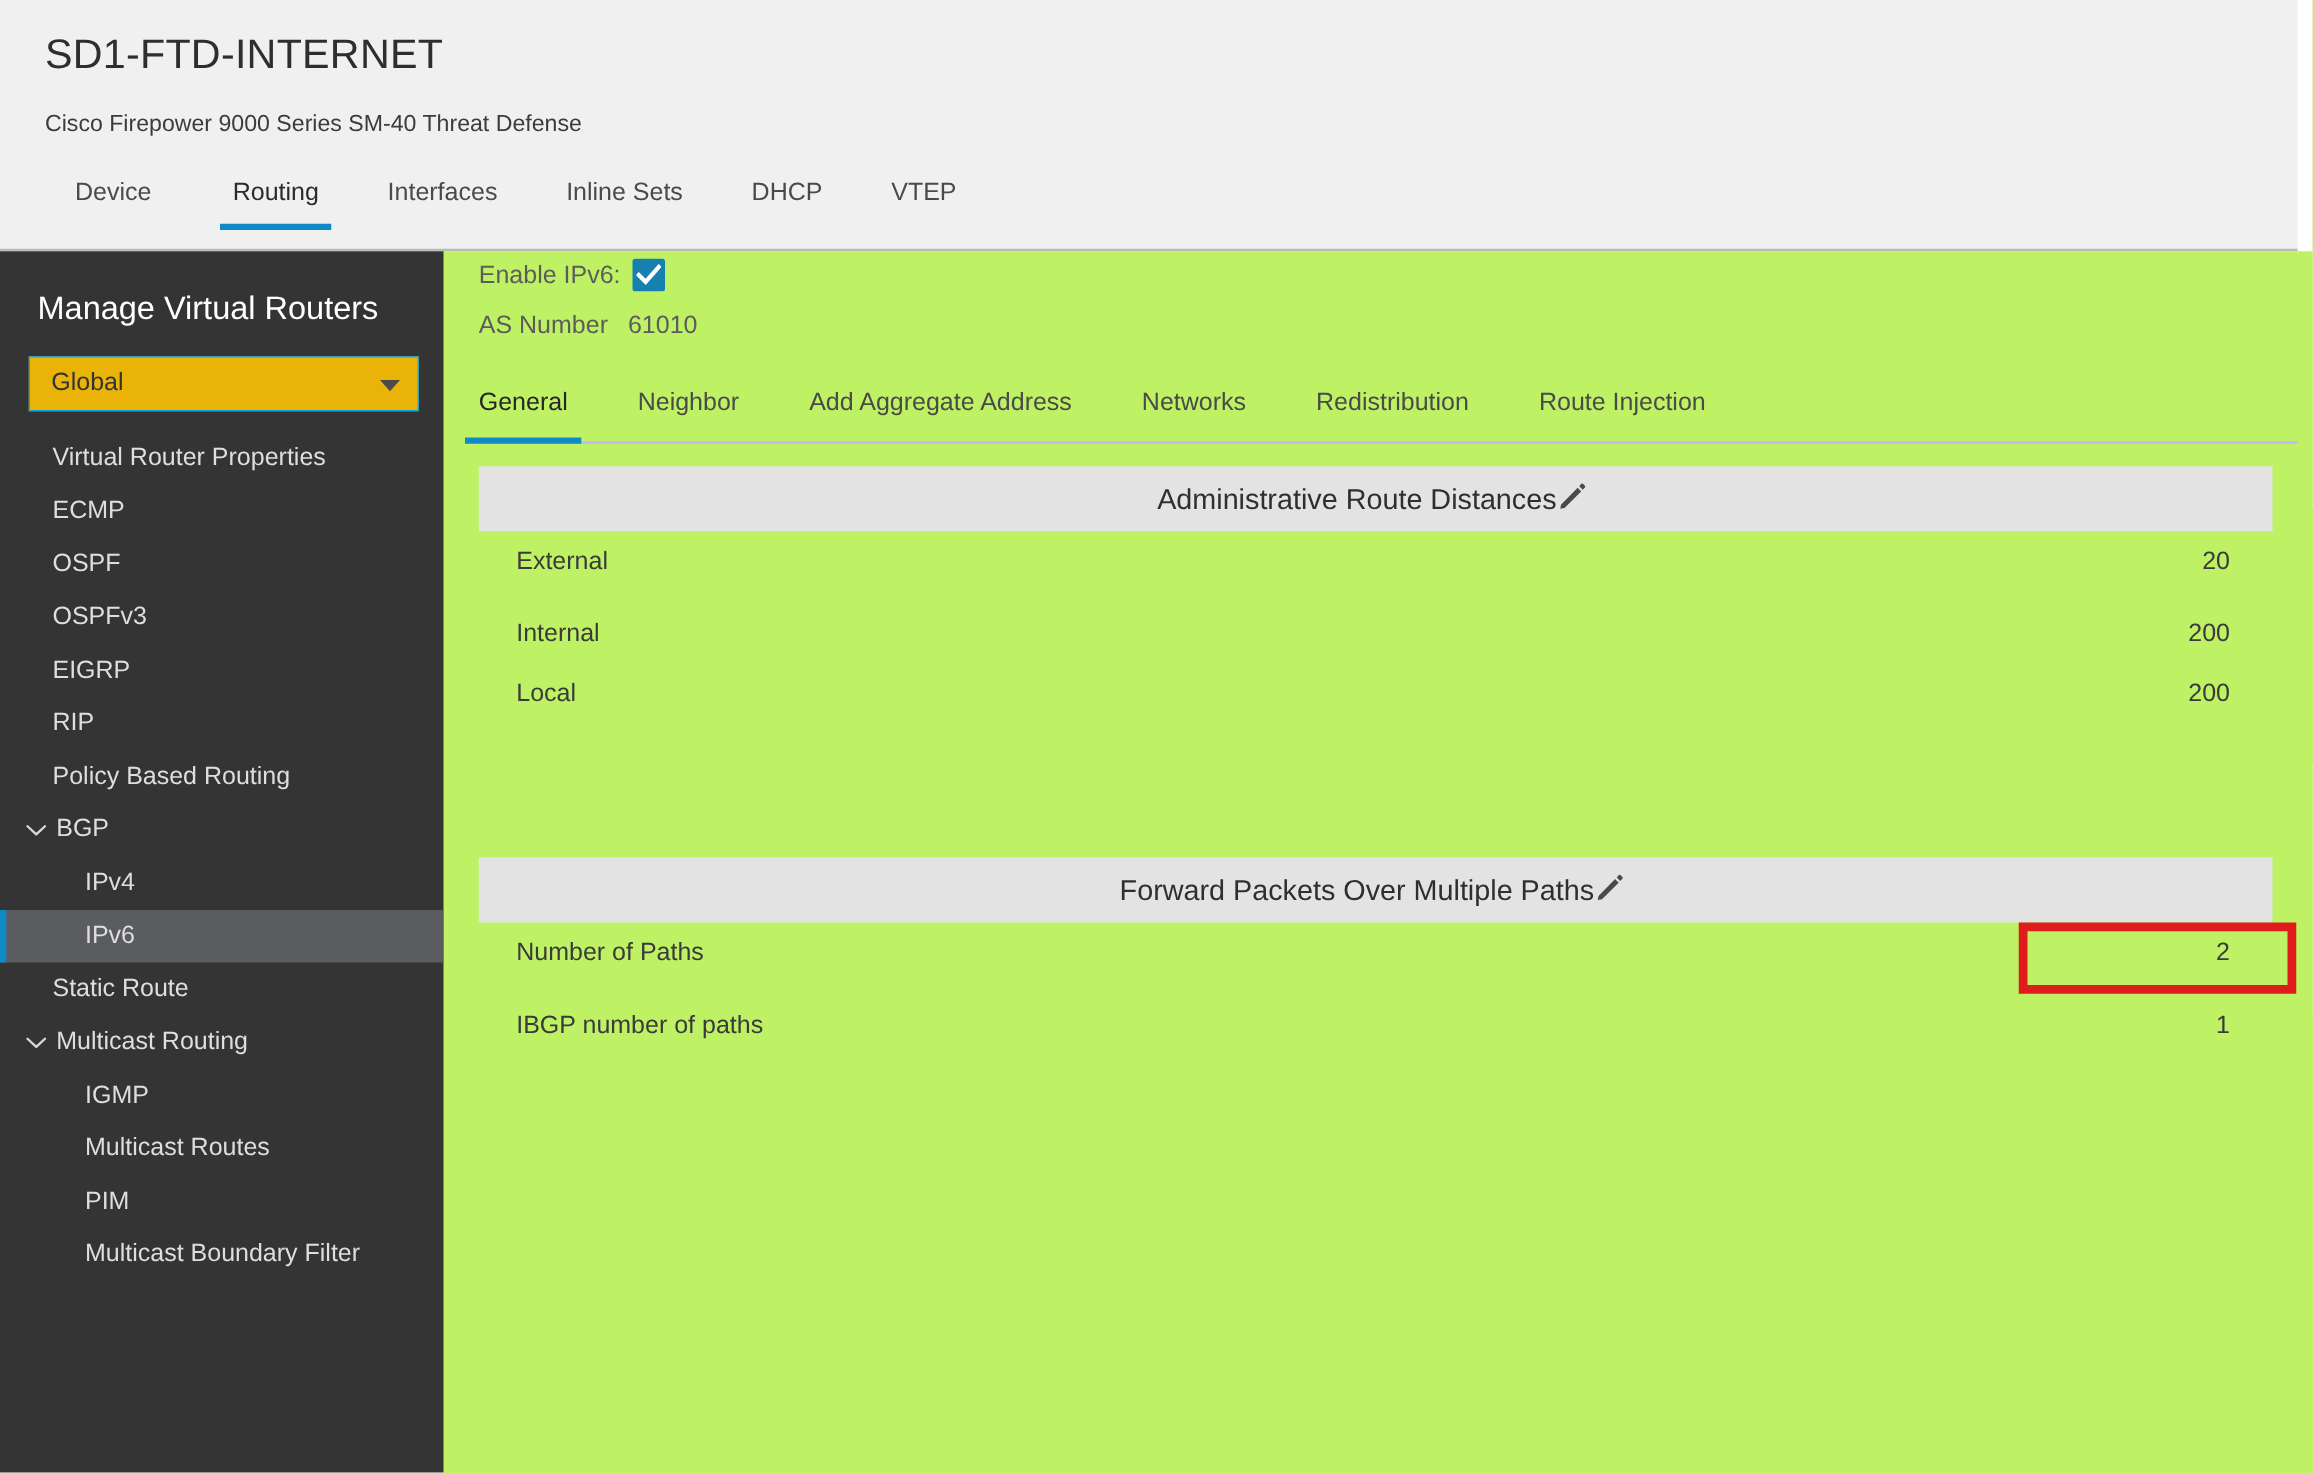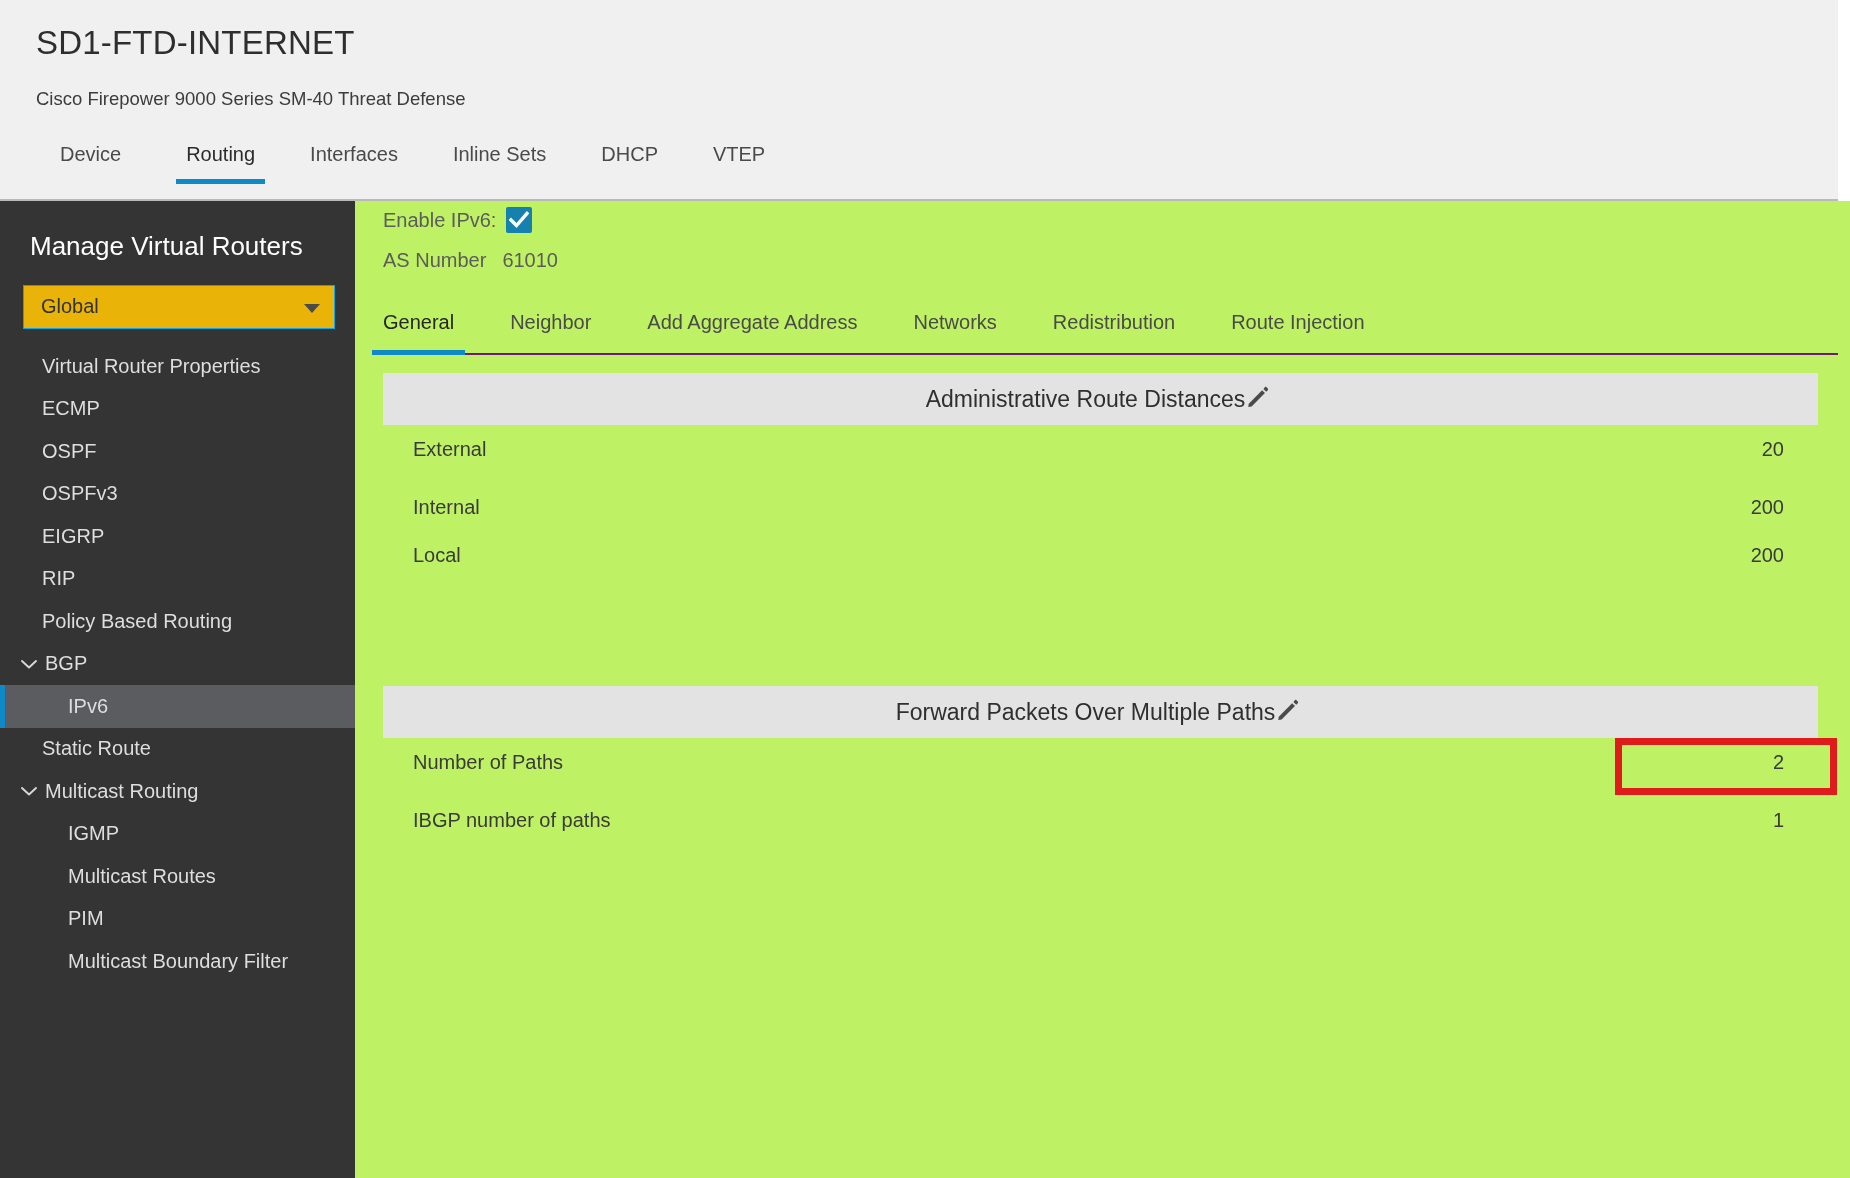--- a/index.html
+++ b/index.html
@@ -226,21 +226,21 @@
     color: #5c5c5c;
   }
 
   .sub-tabs {
     position: absolute;
     left: 28px;
     top: 110px;
     width: 1455px;
     display: flex;
     align-items: flex-end;
-    border-bottom: 2px solid #701a75;
+    border-bottom: 2px solid #c4b5fd;
     padding-bottom: 0;
     box-sizing: border-box;
   }
   .sub-tab {
     position: relative;
     font-size: 20px;
     color: #4a4a4a;
     padding: 0 0 19px 0;
     margin-right: 56px;
     white-space: nowrap;
@@ -364,20 +364,23 @@
       <div class="nav-item lvl0">
         <span class="nav-label">Policy Based Routing</span>
       </div>
       <div class="nav-item lvl0 has-chev">
         <span class="chev">
           <svg width="18" height="12" viewBox="0 0 18 12">
             <path d="M2 3 L9 9.5 L16 3" stroke="#d8d8d8" stroke-width="1.9" fill="none" stroke-linecap="round" stroke-linejoin="round"></path>
           </svg>
         </span>
         <span class="nav-label">BGP</span>
+      </div>
+      <div class="nav-item lvl1">
+        <span class="nav-label">IPv4</span>
       </div>
       <div class="nav-item lvl1 selected">
         <span class="nav-label">IPv6</span>
       </div>
       <div class="nav-item lvl0">
         <span class="nav-label">Static Route</span>
       </div>
       <div class="nav-item lvl0 has-chev">
         <span class="chev">
           <svg width="18" height="12" viewBox="0 0 18 12">

